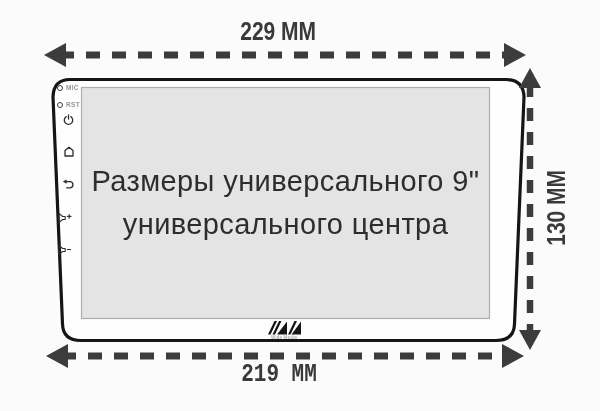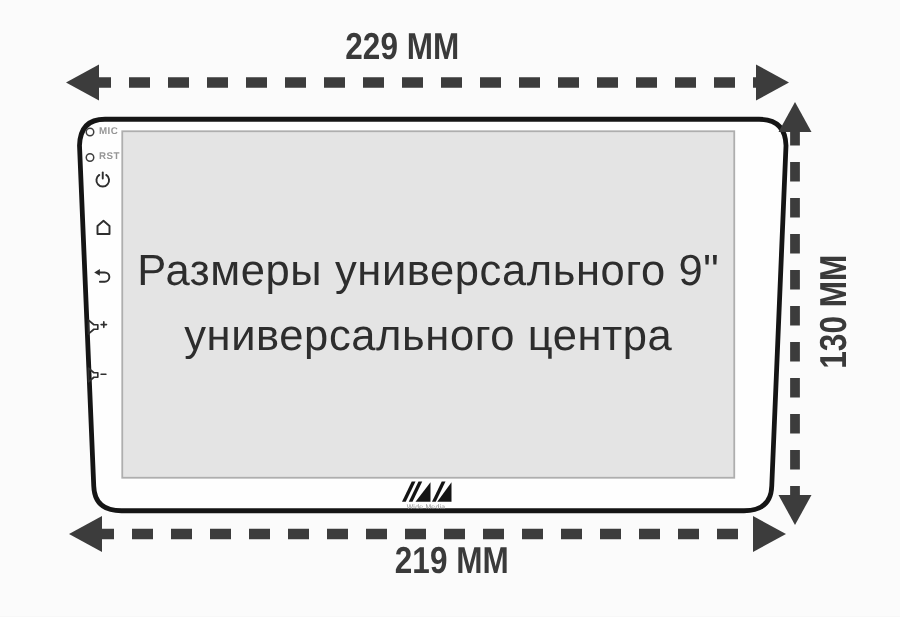--- a/index.html
+++ b/index.html
@@ -14,22 +14,22 @@
     background:#fbfbfb;
   }
   #base-svg{position:absolute;left:0;top:0;}
 
   .dim-label{
     position:absolute;text-align:center;
     font-weight:700;font-size:25px;color:#3a3a3a;
     letter-spacing:0px;white-space:nowrap;
   }
   .dim-label .squeeze{display:inline-block;transform:scaleX(0.84);}
-  #dim-top{left:118px;top:17px;width:300px;}
-  #dim-bottom{left:151px;top:360px;width:300px;}
+  #dim-top{left:128px;top:17px;width:300px;}
+  #dim-bottom{left:129px;top:360px;width:300px;font-family:Liberation Mono, monospace;}
   #dim-right{
     left:486px;top:193px;width:140px;height:30px;line-height:30px;
     transform:rotate(-90deg);transform-origin:50% 50%;
   }
 
   #screen-text{
     position:absolute;left:81px;top:87px;width:409px;height:232px;
     display:flex;flex-direction:column;align-items:center;justify-content:center;
     font-size:29px;line-height:43px;font-weight:300;color:#2d2d2d;
     letter-spacing:0.4px;text-align:center;

